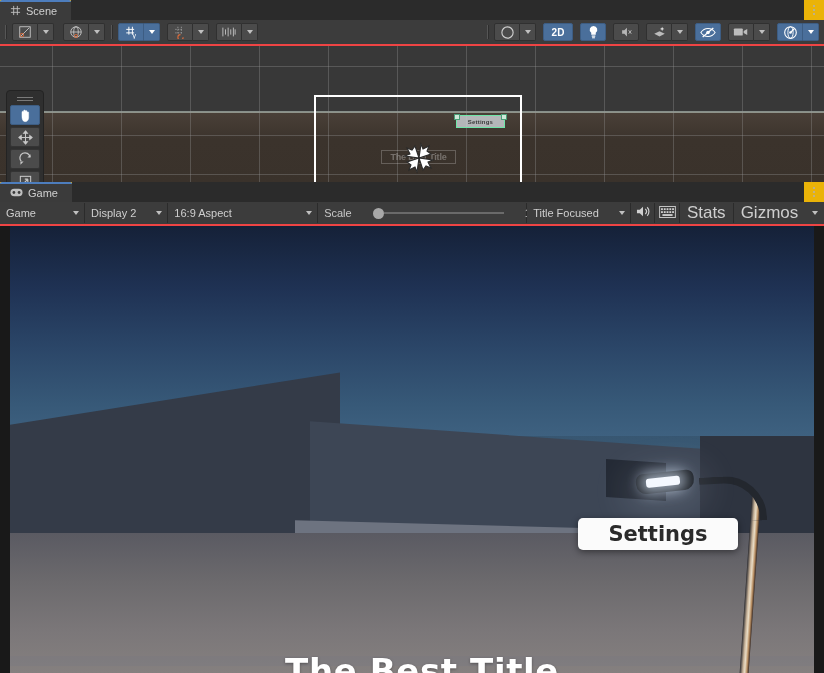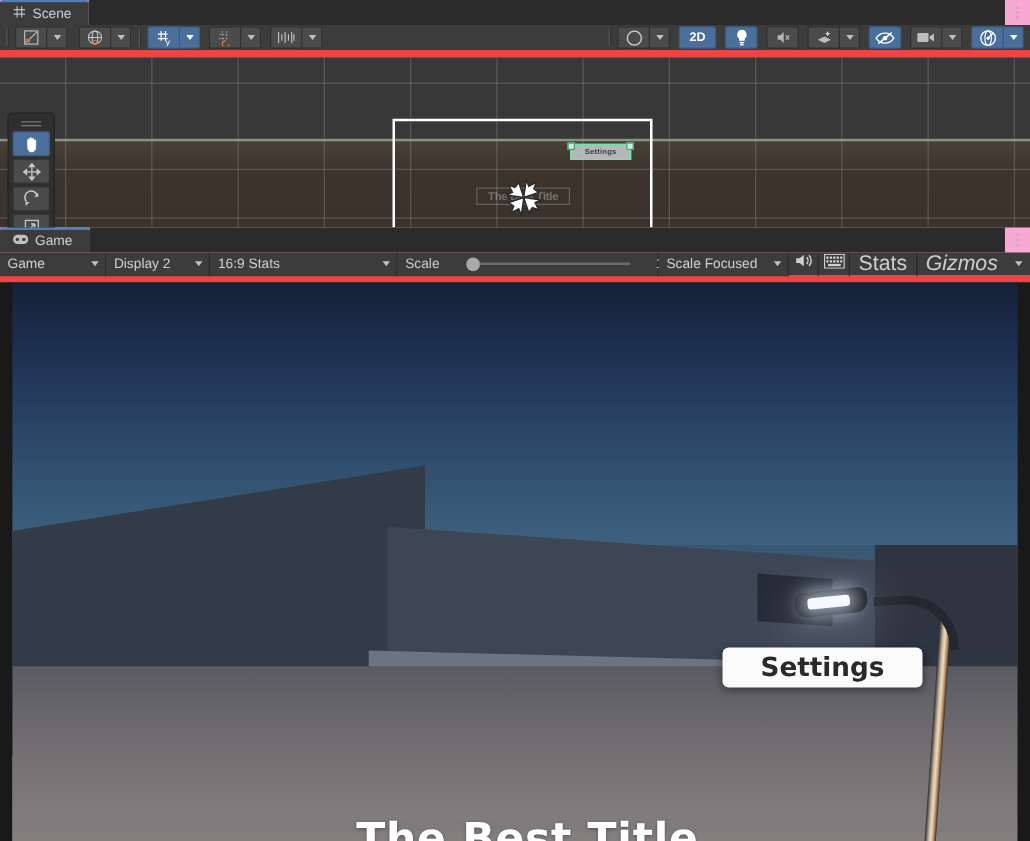--- a/index.html
+++ b/index.html
@@ -7,39 +7,39 @@
     width: 824px; height: 673px;
     background: #383838;
     font-family: "Liberation Sans", sans-serif;
     overflow: hidden;
     -webkit-font-smoothing: antialiased;
   }
   .app { position: relative; width: 824px; height: 673px; background: #383838; }
 
   
   .tabbar {
-    position: relative; height: 20px; background: #f9a8d4;
+    position: relative; height: 20px; background: #eab308;
     display: flex; align-items: flex-end;
   }
   .tab {
     height: 20px; display: flex; align-items: center; gap: 5px;
     padding: 0 14px 0 10px; background: #3b3b3b; color: #cfcfcf;
     font-size: 11px; border-top: 2px solid #4d7dbd; position: relative;
     border-top-left-radius: 2px; border-top-right-radius: 2px;
   }
   .tab-rest { flex: 1; height: 20px; background: #2b2b2b; }
   .kebab {
     width: 20px; height: 20px; display: flex; flex-direction: column;
     align-items: center; justify-content: center; gap: 2px;
   }
   .kebab i { width: 2px; height: 2px; background: #b0b0b0; border-radius: 50%; display:block; }
 
   .toolbar {
     height: 26px; background: #3c3c3c; display: flex; align-items: center;
-    border-bottom: 6px solid #ef4444;
+    border-bottom: 2px solid #ef4444;
   }
   .tb-sep2 { width: 2px; height: 14px; border-left: 1px solid #565656; border-right: 1px solid #2e2e2e; margin: 0 5px; }
 
   .tbtn {
     height: 18px; min-width: 26px; display: flex; align-items: center; justify-content: center;
     background: #4b4b4b; border: 1px solid #303030; border-radius: 2px; color: #c4c4c4;
     font-size: 10px; padding: 0 4px; margin-right: 1px;
   }
   .tbtn.on { background: #4a6f9b; border-color: #3d5d83; color: #ffffff; }
   .tbtn.flatr { border-top-right-radius: 0; border-bottom-right-radius: 0; margin-right: 0; }
@@ -432,35 +432,35 @@
   <div class="toolbar" style="height:24px;">
     <div class="drop" style="width:90px;">
       <span>Game</span>
       <span class="caret"></span>
     </div>
     <div class="drop" style="width:88px;">
       <span>Display 2</span>
       <span class="caret"></span>
     </div>
     <div class="drop" style="width:159px;">
-      <span>16:9 Stats</span>
+      <span>16:9 Aspect</span>
       <span class="caret"></span>
     </div>
 
     <div class="drop" style="width:209px; justify-content:flex-start; gap:21px;">
       <span class="lbl">Scale</span>
       <span class="slider">
         <span class="knob"></span>
         <span class="track"></span>
       </span>
       <span class="lbl">1x</span>
     </div>
 
     <div class="drop" style="width:110px;">
-      <span>Scale Focused</span>
+      <span>Title Focused</span>
       <span class="caret"></span>
     </div>
 
     <div class="icobtn">
       <span>
         <svg width="16" height="13" viewBox="0 0 17 14">
             <path d="M2 5h3l3.5-3v10L5 9H2z" fill="#cfcfcf"></path>
             <path d="M11 4.2a4 4 0 010 5.6M13 2.4a6.6 6.6 0 010 9.2" stroke="#cfcfcf" stroke-width="1.3" fill="none"></path>
           </svg>
       </span>
@@ -479,21 +479,21 @@
               <rect x="5" y="5.6" width="2" height="2"></rect>
               <rect x="8" y="5.6" width="2" height="2"></rect>
               <rect x="11" y="5.6" width="2" height="2"></rect>
               <rect x="14" y="5.6" width="2" height="2"></rect>
               <rect x="3.5" y="8.8" width="11" height="2"></rect>
             </g>
           </svg>
       </span>
     </div>
     <div class="txtbtn">Stats</div>
-    <div class="txtbtn" style="border-right:none;font-style:italic;">Gizmos</div>
+    <div class="txtbtn" style="border-right:none;">Gizmos</div>
     <div class="icobtn" style="width:20px;border-right:none;">
       <span class="caret"></span>
     </div>
   </div>
 
   <div class="game-wrap">
     <div class="game-letterbox"></div>
     <div class="game-render">
       <div class="sky2"></div>
 

